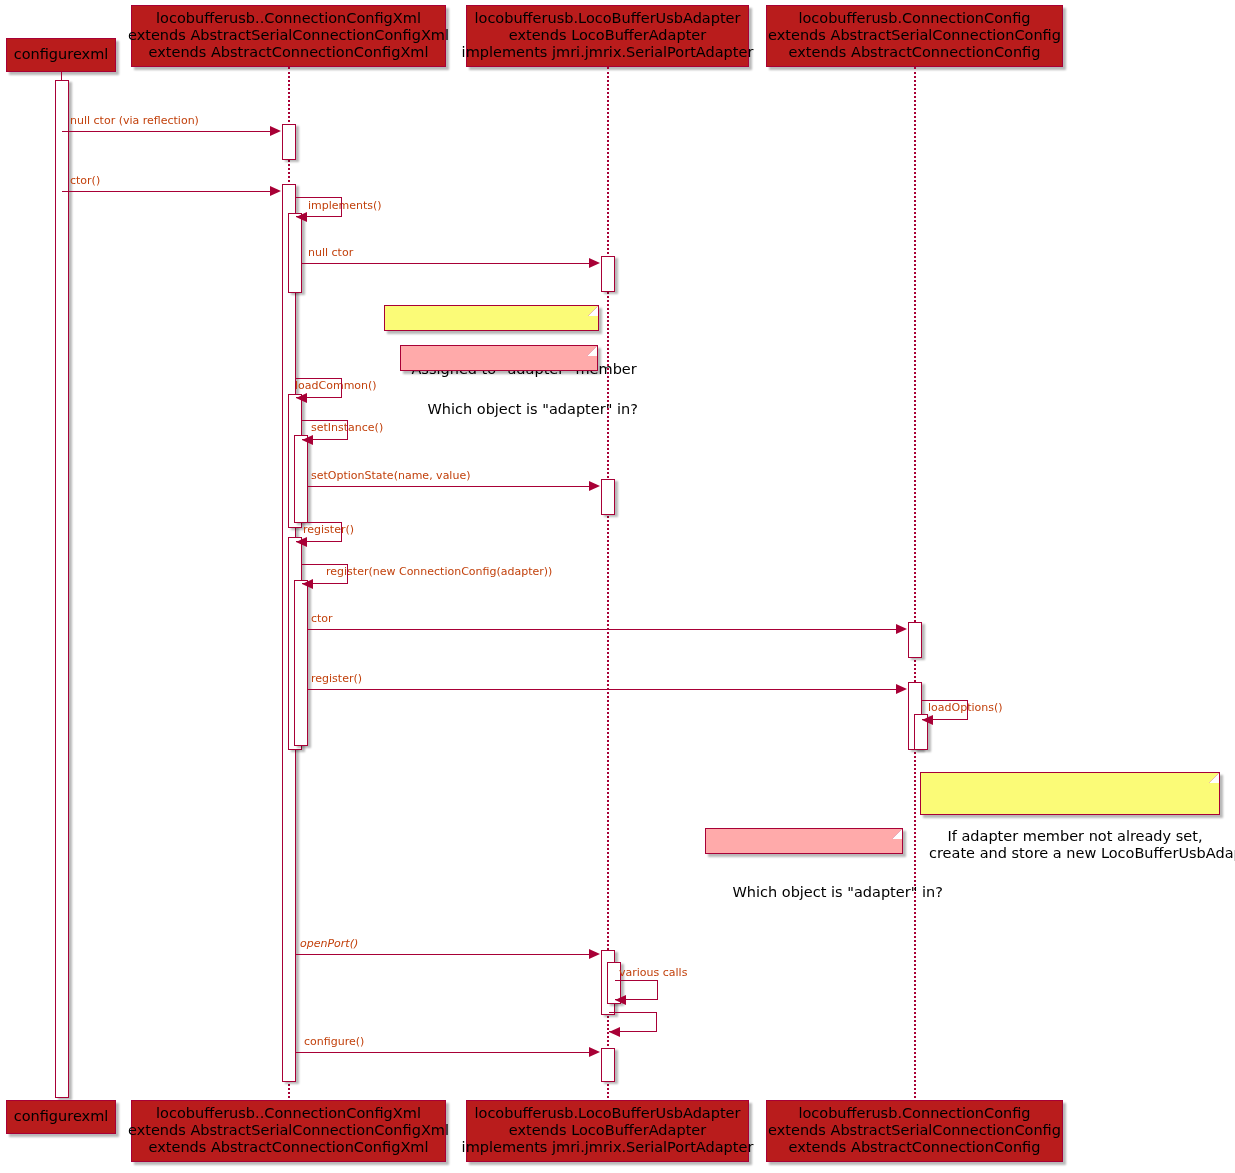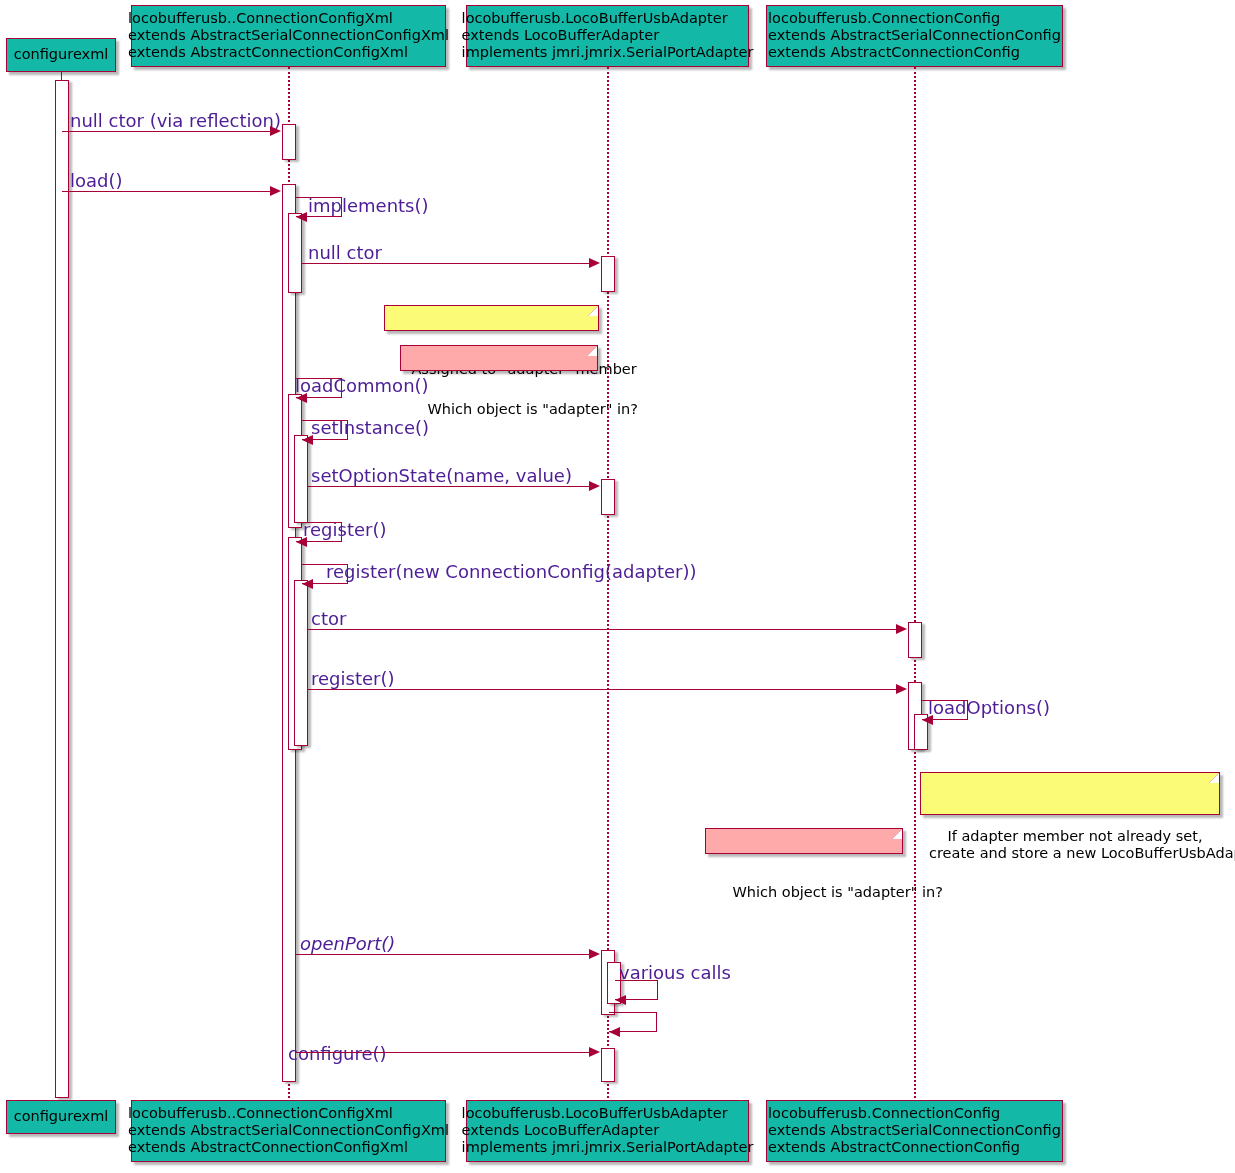--- a/index.html
+++ b/index.html
@@ -15,24 +15,24 @@
     width: 1235px;
     height: 1173px;
     background: #ffffff;
     overflow: hidden;
   }
 
   
   .participant {
     position: absolute;
     box-sizing: border-box;
-    background: #14b8a6;
+    background: #b91c1c;
     border: 1.5px solid #A80036;
     box-shadow: 3px 3px 2px rgba(0,0,0,0.28);
-    text-align: left;
+    text-align: center;
     color: #000000;
     font-size: 14.5px;
     line-height: 17px;
     padding: 4px 8px 5px 8px;
     white-space: pre;
   }
 
   
   .lifeline {
     position: absolute;
@@ -69,22 +69,22 @@
   }
   .arrow-left {
     position: absolute;
     width: 0; height: 0;
     border-top: 5px solid transparent;
     border-bottom: 5px solid transparent;
     border-right: 11px solid #A80036;
   }
   .msg-label {
     position: absolute;
-    font-size: 18px;
-    color: #4c1d95;
+    font-size: 11px;
+    color: #c2410c;
     white-space: pre;
     line-height: 16px;
   }
 
   
   .selfcall {
     position: absolute;
     box-sizing: border-box;
     border-top: 1.4px solid #A80036;
     border-right: 1.4px solid #A80036;
@@ -179,21 +179,21 @@
   <div class="activation" style="left:601px; top:1048px; height:34px;"></div>
 
   <div class="activation" style="left:908px; top:622px; height:36px;"></div>
   <div class="activation" style="left:908px; top:682px; height:68px;"></div>
   <div class="activation" style="left:914px; top:714px; height:36px;"></div>
 
   <div class="msg-label" style="left:70px; top:113px;">null ctor (via reflection)</div>
   <div class="msg-line" style="left:62px; top:131px; width:215px;"></div>
   <div class="arrow-right" style="left:270px; top:126px;"></div>
 
-  <div class="msg-label" style="left:70px; top:173px;">load()</div>
+  <div class="msg-label" style="left:70px; top:173px;">ctor()</div>
   <div class="msg-line" style="left:62px; top:191px; width:215px;"></div>
   <div class="arrow-right" style="left:270px; top:186px;"></div>
 
   <div class="msg-label" style="left:308px; top:198px;">implements()</div>
   <div class="selfcall" style="left:296px; top:197px; width:46px; height:20px;"></div>
   <div class="arrow-left" style="left:296px; top:212px;"></div>
 
   <div class="msg-label" style="left:308px; top:245px;">null ctor</div>
   <div class="msg-line" style="left:302px; top:263px; width:294px;"></div>
   <div class="arrow-right" style="left:589px; top:258px;"></div>
@@ -261,21 +261,21 @@
   <div class="arrow-right" style="left:589px; top:949px;"></div>
 
   <div class="msg-label" style="left:619px; top:965px;">various calls</div>
   <div class="selfcall" style="left:615px; top:980px; width:43px; height:20px;"></div>
   <div class="arrow-left" style="left:615px; top:995px;"></div>
 
   <div class="msg-label" style="left:619px; top:1000px;"></div>
   <div class="selfcall" style="left:609px; top:1012px; width:48px; height:20px;"></div>
   <div class="arrow-left" style="left:609px; top:1027px;"></div>
 
-  <div class="msg-label" style="left:288px; top:1034px;margin-top:12px;">configure()</div>
+  <div class="msg-label" style="left:304px; top:1034px;">configure()</div>
   <div class="msg-line" style="left:296px; top:1052px; width:300px;"></div>
   <div class="arrow-right" style="left:589px; top:1047px;"></div>
 
   <div class="participant" style="left:6px; top:1100px; width:110px; height:34px; display:flex; align-items:center; justify-content:center;">
     <span>configurexml</span>
   </div>
 
   <div class="participant" style="left:131px; top:1100px; width:315px; height:62px; display:flex; align-items:center; justify-content:center;">
     <span>locobufferusb..ConnectionConfigXml
 extends AbstractSerialConnectionConfigXml

